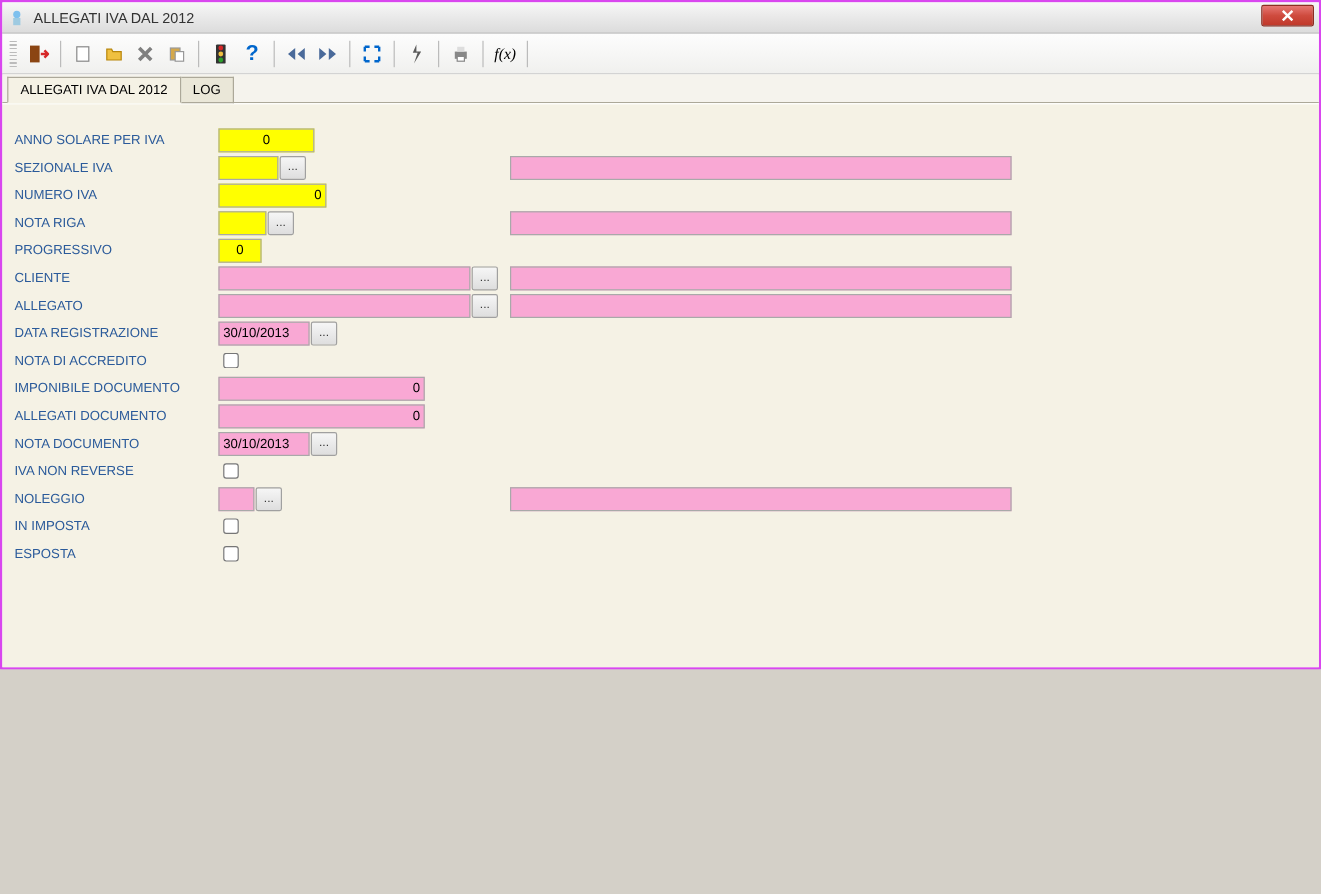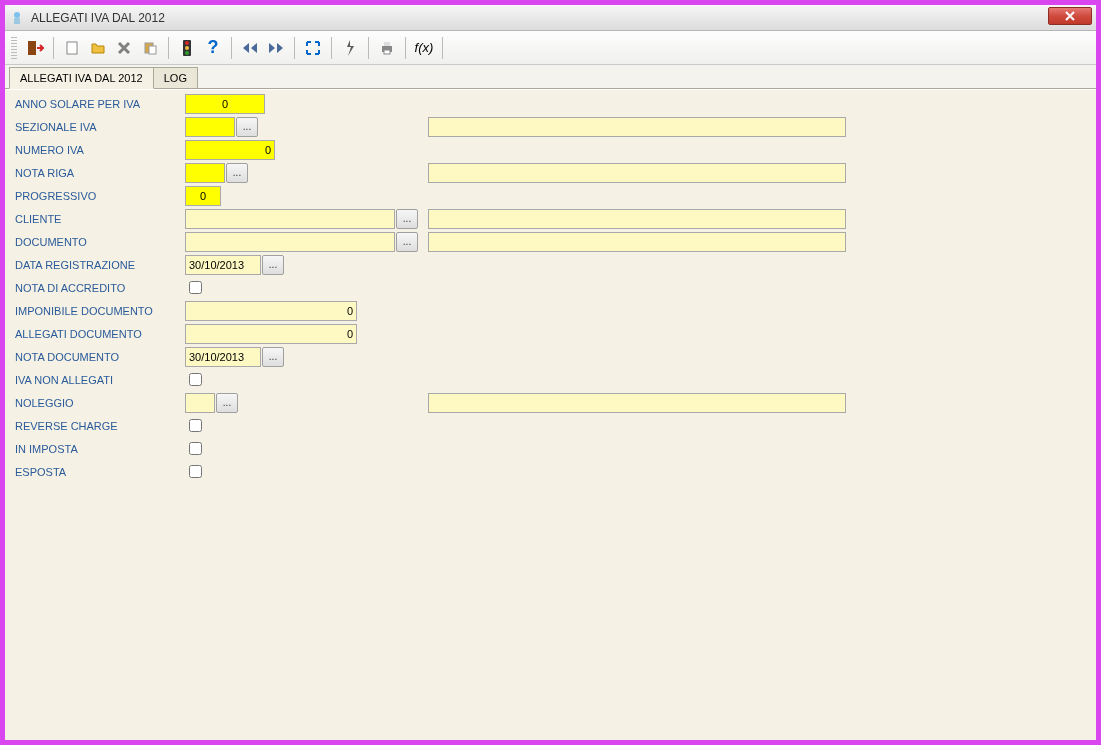--- a/index.html
+++ b/index.html
@@ -5,23 +5,23 @@
   * { box-sizing: border-box; }
   body {
     margin: 0;
     font-family: Tahoma, Arial, sans-serif;
     font-size: 11px;
     background: #d4d0c8;
     padding: 0;
   }
   .window {
     width: 1101px;
-    height: 745px;
+    height: 558px;
     background: #fff;
-    border: 5px solid #d946ef;
+    border: 2px solid #d946ef;
     position: relative;
     box-shadow: 0 0 3px rgba(0,0,0,0.3);
   }
   .titlebar {
     height: 26px;
     background: linear-gradient(to bottom, #f7f7f7 0%, #e9e9e9 50%, #dcdcdc 100%);
     border-bottom: 1px solid #b5b5b5;
     display: flex;
     align-items: center;
     padding-left: 4px;
@@ -110,21 +110,21 @@
     border-bottom-color: #f5f2e5;
     z-index: 2;
   }
   .tab.inactive {
     background: #eae7d8;
     border-left: none;
   }
   .form-area {
     background: #f5f2e5;
     height: calc(100% - 26px - 34px - 24px);
-    padding: 2px 10px;
+    padding: 18px 10px;
     border-top: 1px solid #fff;
   }
   .form-row {
     display: flex;
     align-items: center;
     height: 23px;
     margin-bottom: 0;
   }
   .form-label {
     width: 170px;
@@ -133,21 +133,21 @@
     white-space: nowrap;
   }
   .fld {
     height: 20px;
     border: 1px solid #a9a9a9;
     padding: 1px 3px;
     font-size: 11px;
     font-family: inherit;
   }
   .fld-yellow { background: #ffff00; }
-  .fld-white { background: #fef9c3; }
+  .fld-white { background: #f9a8d4; }
   .num-right { text-align: right; }
   .num-center { text-align: center; }
   .lookup-btn {
     width: 22px;
     height: 20px;
     border: 1px solid #a0a0a0;
     background: linear-gradient(to bottom, #f6f6f6, #dedede);
     margin-left: 1px;
     font-size: 10px;
     display: inline-flex;
@@ -247,21 +247,21 @@
     </span>
     <span class="toolbar-sep"></span>
     <span class="toolbar-btn">
       <svg width="16" height="16" viewBox="0 0 16 16">
           <rect x="3" y="6" width="10" height="6" fill="#888"></rect>
           <rect x="5" y="2" width="6" height="4" fill="#ddd"></rect>
           <rect x="5" y="10" width="6" height="4" fill="#fff" stroke="#888"></rect>
         </svg>
     </span>
     <span class="toolbar-sep"></span>
-    <span class="toolbar-btn" style="font-style:italic;font-family:Liberation Sans, sans-serif;font-size:13px;">f(x)</span>
+    <span class="toolbar-btn" style="font-style:italic;font-family:Liberation Serif, serif;font-size:13px;">f(x)</span>
     <span class="toolbar-sep"></span>
   </div>
 
   <div class="tab-bar">
     <div class="tab active">ALLEGATI IVA DAL 2012</div>
     <div class="tab inactive">LOG</div>
   </div>
 
   <div class="form-area">
 
@@ -295,21 +295,21 @@
     </div>
 
     <div class="form-row">
       <span class="form-label">CLIENTE</span>
       <input class="fld fld-white" style="width: 210px;" value="">
       <span class="lookup-btn">...</span>
       <input class="fld fld-white" style="width: 418px; margin-left: 10px;" value="">
     </div>
 
     <div class="form-row">
-      <span class="form-label">DOCUMENTO</span>
+      <span class="form-label">ALLEGATO</span>
       <input class="fld fld-white" style="width: 210px;" value="">
       <span class="lookup-btn">...</span>
       <input class="fld fld-white" style="width: 418px; margin-left: 10px;" value="">
     </div>
 
     <div class="form-row">
       <span class="form-label">DATA REGISTRAZIONE</span>
       <input class="fld fld-white" style="width: 76px;" value="30/10/2013">
       <span class="lookup-btn">...</span>
     </div>
@@ -331,36 +331,32 @@
 
     <div class="form-row">
       <span class="form-label">NOTA DOCUMENTO</span>
       <input class="fld fld-white" style="width: 76px;" value="30/10/2013">
       <span class="lookup-btn">...</span>
     </div>
 
 
 
     <div class="form-row">
-      <span class="form-label">IVA NON ALLEGATI</span>
+      <span class="form-label">IVA NON REVERSE</span>
       <input type="checkbox" class="chk" style="">
     </div>
 
     <div class="form-row">
       <span class="form-label">NOLEGGIO</span>
       <input class="fld fld-white" style="width: 30px;" value="">
       <span class="lookup-btn">...</span>
       <input class="fld fld-white" style="width: 418px; margin-left: 190px;" value="">
     </div>
 
 
-    <div class="form-row">
-      <span class="form-label">REVERSE CHARGE</span>
-      <input type="checkbox" class="chk" style="">
-    </div>
 
     <div class="form-row">
       <span class="form-label">IN IMPOSTA</span>
       <input type="checkbox" class="chk" style="">
     </div>
 
     <div class="form-row">
       <span class="form-label">ESPOSTA</span>
       <input type="checkbox" class="chk" style="">
     </div>

